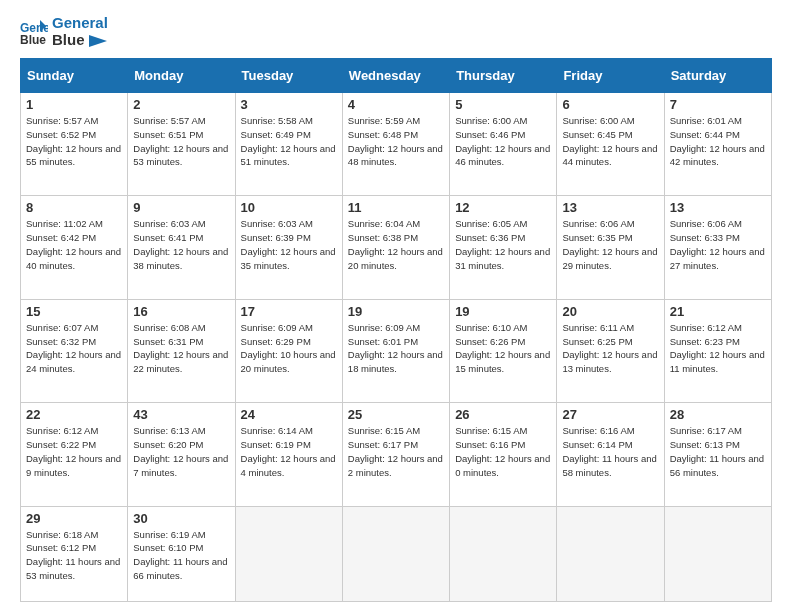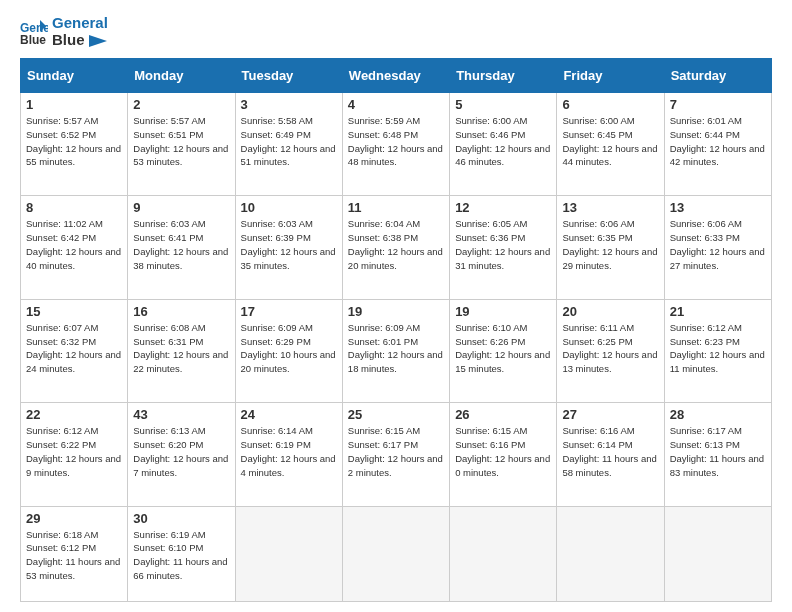--- a/index.html
+++ b/index.html
@@ -345,21 +345,21 @@
           <span>Sunrise: 6:16 AM</span><br>
           <span>Sunset: 6:14 PM</span><br>
           <span>Daylight: 11 hours and 58 minutes.</span>
         </div>
       </td>
           <td>
         <span class="day-num">28</span>
         <div class="day-info">
           <span>Sunrise: 6:17 AM</span><br>
           <span>Sunset: 6:13 PM</span><br>
-          <span>Daylight: 11 hours and 83 minutes.</span>
+          <span>Daylight: 11 hours and 56 minutes.</span>
         </div>
       </td>
         </tr>
         <tr>
           <td>
         <span class="day-num">29</span>
         <div class="day-info">
           <span>Sunrise: 6:18 AM</span><br>
           <span>Sunset: 6:12 PM</span><br>
           <span>Daylight: 11 hours and 53 minutes.</span>

